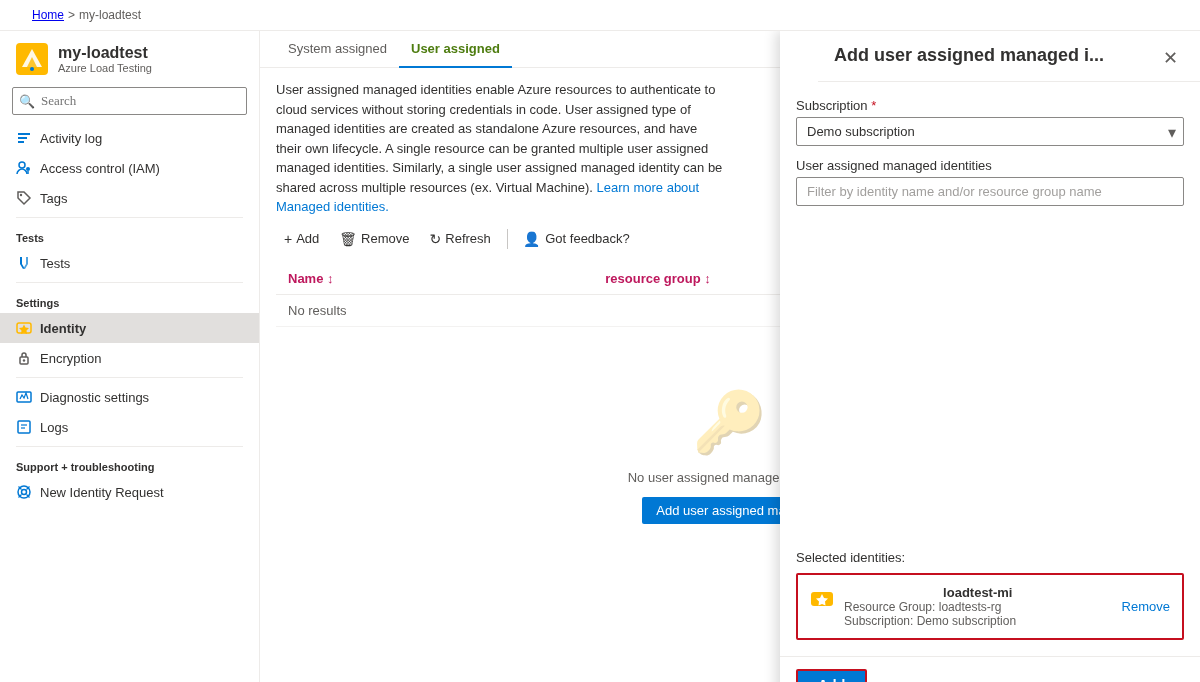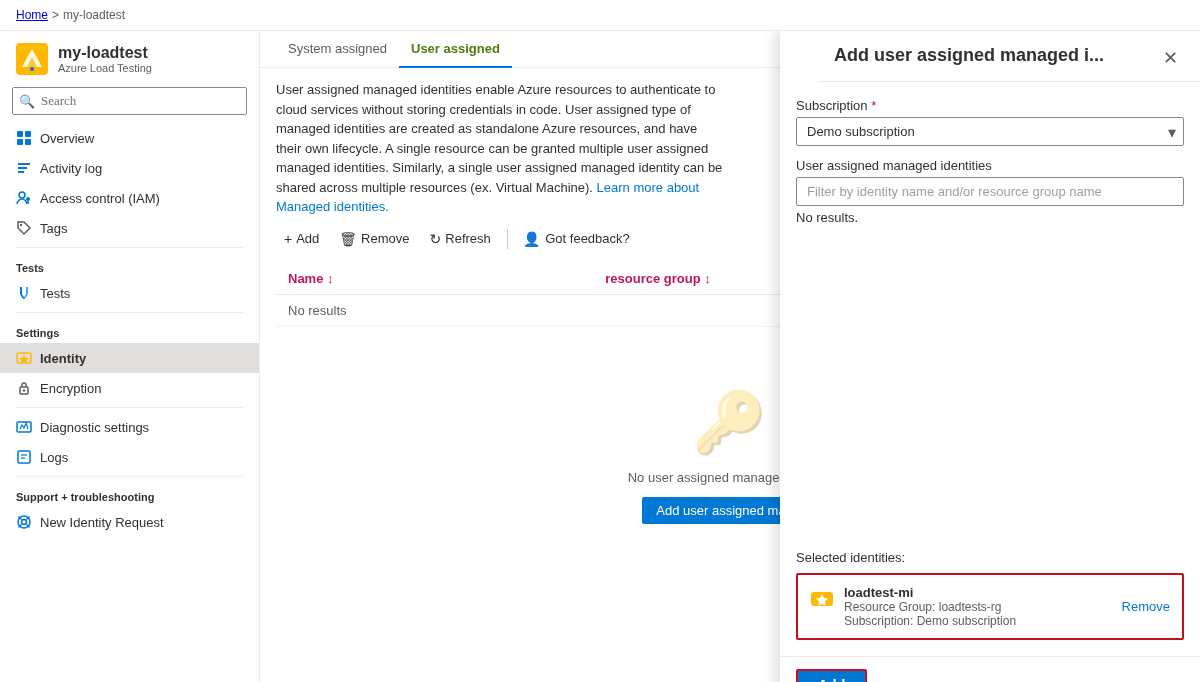--- a/index.html
+++ b/index.html
@@ -1,21 +1,21 @@
 <!DOCTYPE html>
 <html><head>
   <meta charset="utf-8">
   <style>
     * { box-sizing: border-box; margin: 0; padding: 0; font-family: 'Segoe UI', Arial, sans-serif; }
     body { width: 1200px; height: 682px; overflow: hidden; display: flex; flex-direction: column; background: #f3f2f1; }
 
     
     .breadcrumb-bar {
       background: #fff;
-      padding: 8px 16px;
+      padding: 8px 32px;
       font-size: 12px;
       color: #0078d4;
       border-bottom: 1px solid #edebe9;
       display: flex;
       align-items: center;
       gap: 4px;
     }
     .breadcrumb-bar span { color: #605e5c; }
 
     .main-layout {
@@ -325,21 +325,21 @@
       border: 2px solid #c50f1f;
       border-radius: 2px;
       padding: 10px 12px;
       display: flex;
       align-items: flex-start;
       gap: 10px;
       background: #fff;
     }
     .identity-card-icon { flex-shrink: 0; margin-top: 2px; }
     .identity-card-info { flex: 1; }
-    .identity-name { font-size: 13px; font-weight: 600; color: #323130; }
+    .identity-name { font-size: 13px; font-weight: 600; color: #323130; text-align: center; }
     .identity-detail { font-size: 12px; color: #605e5c; }
     .identity-remove-btn {
       background: none;
       border: none;
       color: #0078d4;
       font-size: 13px;
       cursor: pointer;
       white-space: nowrap;
       align-self: center;
     }
@@ -391,31 +391,20 @@
         <span class="sidebar-title">my-loadtest</span>
         <span class="sidebar-subtitle">Azure Load Testing</span>
       </div>
     </div>
 
     <div class="sidebar-search">
       <span class="sidebar-search-icon">🔍</span>
       <input type="text" placeholder="Search" style="">
     </div>
 
-    <div class="nav-item">
-      <span class="icon-circle">
-        <svg width="16" height="16" viewBox="0 0 16 16">
-            <rect x="1" y="1" width="6" height="6" rx="1" fill="#0078d4"></rect>
-            <rect x="9" y="1" width="6" height="6" rx="1" fill="#0078d4"></rect>
-            <rect x="1" y="9" width="6" height="6" rx="1" fill="#0078d4"></rect>
-            <rect x="9" y="9" width="6" height="6" rx="1" fill="#0078d4"></rect>
-          </svg>
-      </span>
-      <span>Overview</span>
-    </div>
     <div class="nav-item">
       <span class="icon-circle">
         <svg width="16" height="16" viewBox="0 0 16 16">
             <rect x="2" y="3" width="12" height="2" fill="#0078d4"></rect>
             <rect x="2" y="7" width="9" height="2" fill="#0078d4"></rect>
             <rect x="2" y="11" width="6" height="2" fill="#0078d4"></rect>
           </svg>
       </span>
       <span>Activity log</span>
     </div>
@@ -587,21 +576,20 @@
             <select>
               <option>Demo subscription</option>
             </select>
             <span class="select-chevron">▾</span>
           </div>
         </div>
 
         <div>
           <div class="field-label">User assigned managed identities</div>
           <input type="text" class="filter-input" placeholder="Filter by identity name and/or resource group name" style="">
-          <div class="no-results-text">No results.</div>
         </div>
 
         <div style="flex: 1;"></div>
 
         <div>
           <div class="selected-identities-label">Selected identities:</div>
           <div style="height: 8px;"></div>
           <div class="selected-identity-card">
             <div class="identity-card-icon">
               <svg width="24" height="24" viewBox="0 0 24 24">

